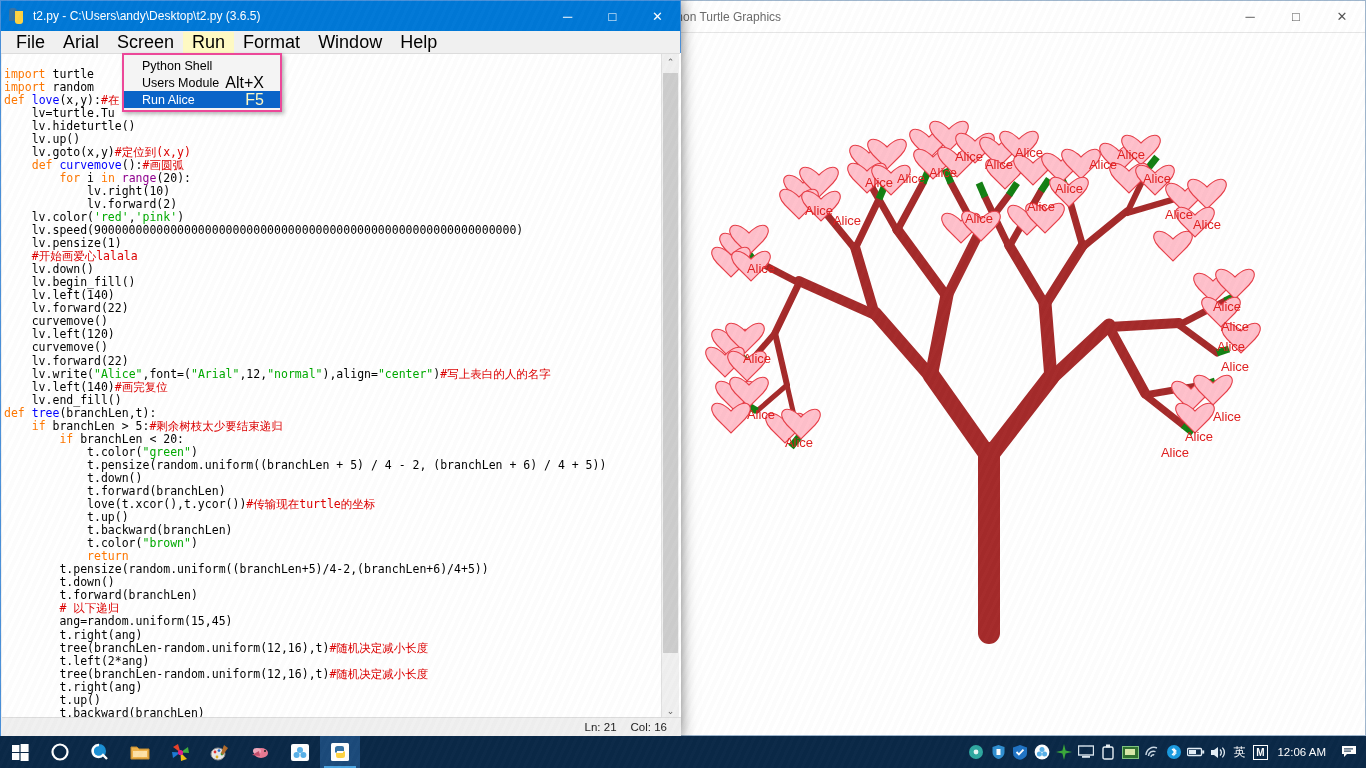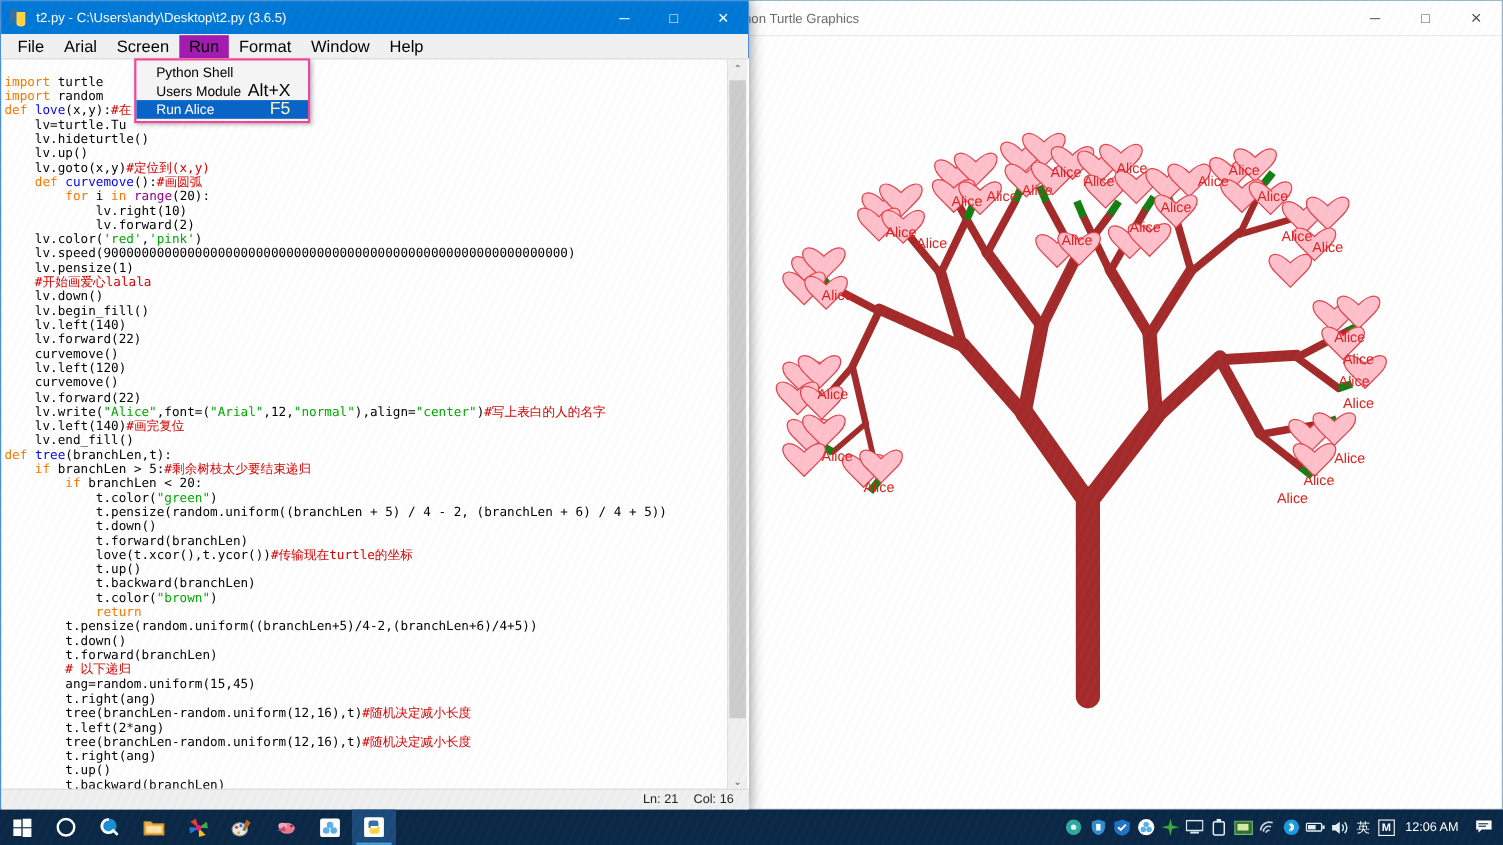--- a/index.html
+++ b/index.html
@@ -65,23 +65,23 @@
   #idle-icon .pyy{position:absolute;left:6px;top:3px;width:8px;height:13px;background:#FFD343;border-radius:0 0 3px 3px;}
   #idle-title{color:#fff;font-size:12px;white-space:nowrap;}
   #idle-winbtns{position:absolute;right:0;top:0;height:30px;display:flex;}
   #idle-winbtns .b{width:45px;height:30px;display:flex;align-items:center;justify-content:center;color:#fff;font-size:13px;}
 
   #menubar{
     height:22px;background:#f0f0f0;display:flex;align-items:center;
     border-bottom:1px solid #dcdcdc;padding-left:6px;position:relative;z-index:5;
   }
   .menu-item{
-    font-size:15px;color:#000;padding:3px 9px;line-height:15px;cursor:default;
-  }
-  .menu-item.active{background:#a21caf;}
+    font-size:18px;color:#000;padding:3px 9px;line-height:15px;cursor:default;
+  }
+  .menu-item.active{background:#fef9c3;}
 
   
   #run-menu{
     position:absolute;left:121px;top:52px;width:160px;background:#f4f4f4;
     border:2px solid #ec4899;box-shadow:2px 2px 4px rgba(0,0,0,.3);z-index:30;
     padding:2px 0;box-sizing:border-box;
   }
   .dd-item{height:17px;display:flex;align-items:center;font-size:12.5px;color:#000;padding:0 6px;}
   .dd-item .lbl{flex:1;padding-left:12px;}
   .dd-item .acc{color:#000;font-size:16px;padding-right:10px;}

